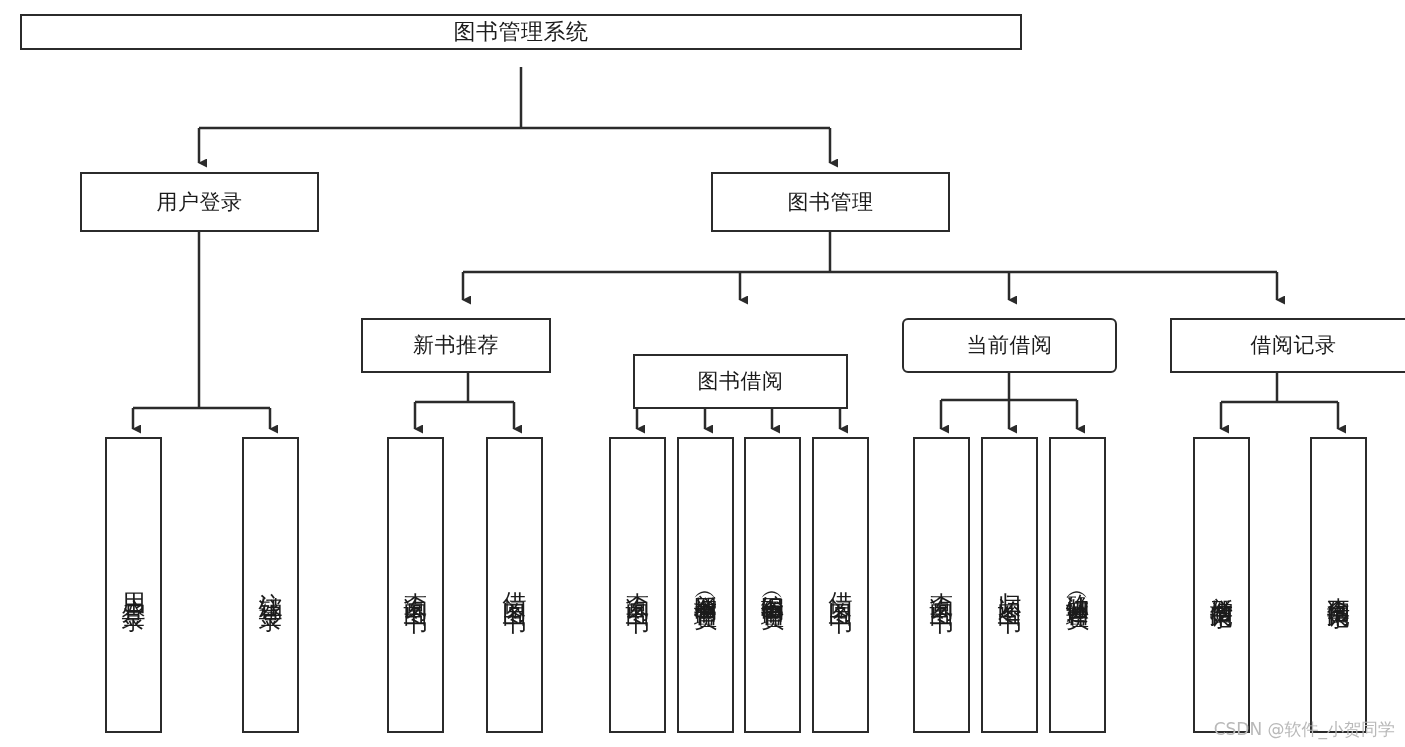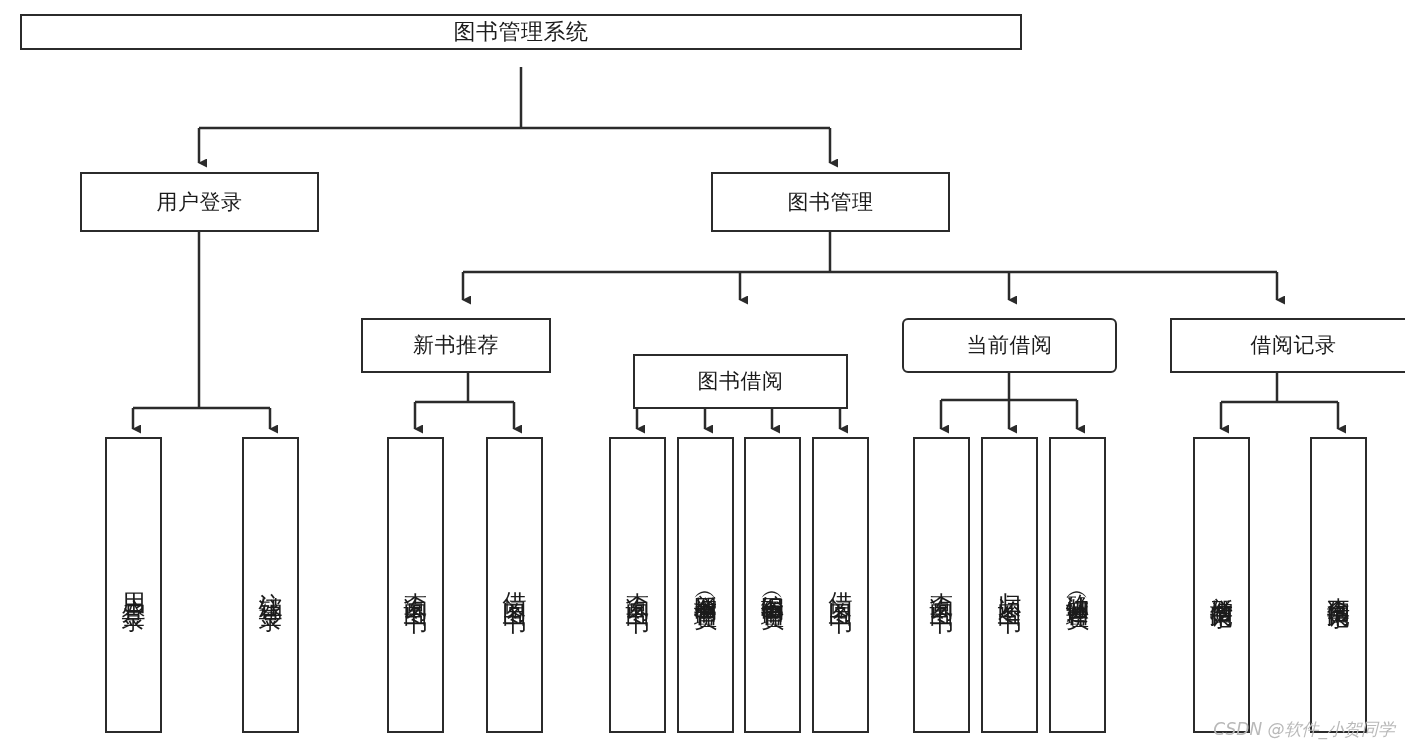--- a/index.html
+++ b/index.html
@@ -53,21 +53,20 @@
   .v-node.dense .lbl{font-size:23px;letter-spacing:2px;}
 
   .watermark{
     position:absolute;
     right:10px;bottom:6px;
     font-size:17px;
     color:#b9b9b9;
     z-index:5;
     white-space:nowrap;
     font-family:"DejaVu Sans","Liberation Sans",sans-serif;
-    font-style:italic;
   }
 </style>
 </head>
 <body>
 
 <div id="canvas">
 
   <svg class="edges" viewBox="0 0 1405 747" xmlns="http://www.w3.org/2000/svg">
     <defs>
       <marker id="arw" markerWidth="9" markerHeight="9" refX="4.5" refY="8" orient="auto" markerUnits="userSpaceOnUse">

